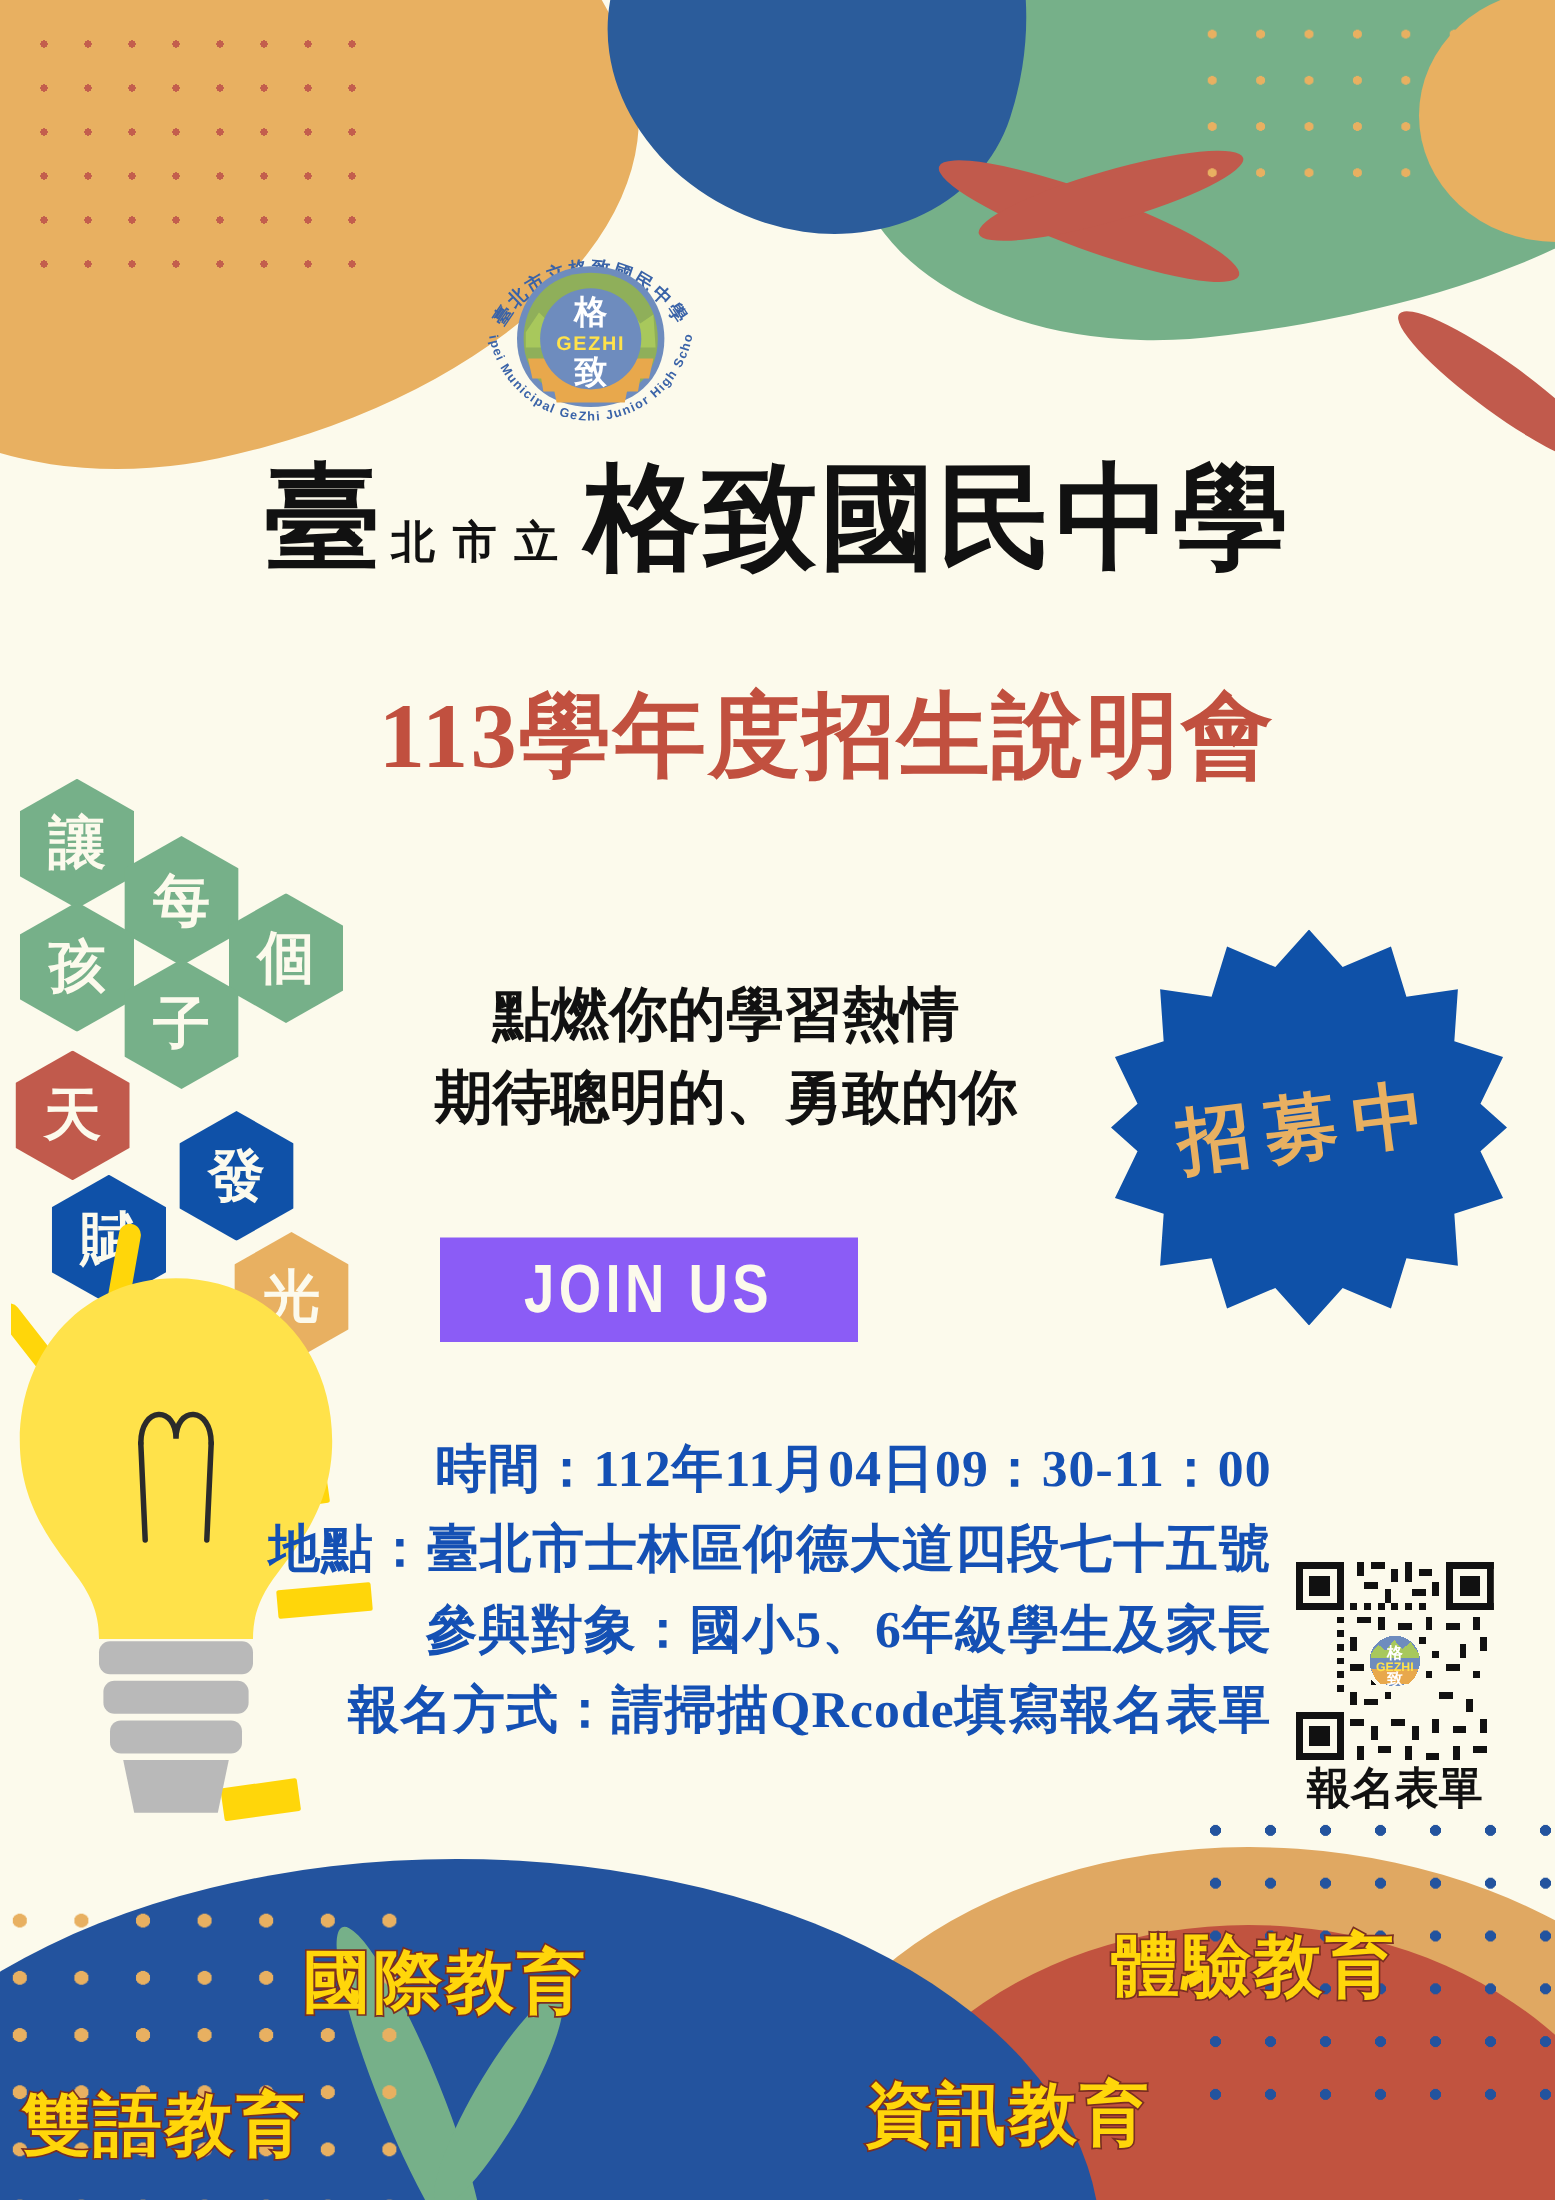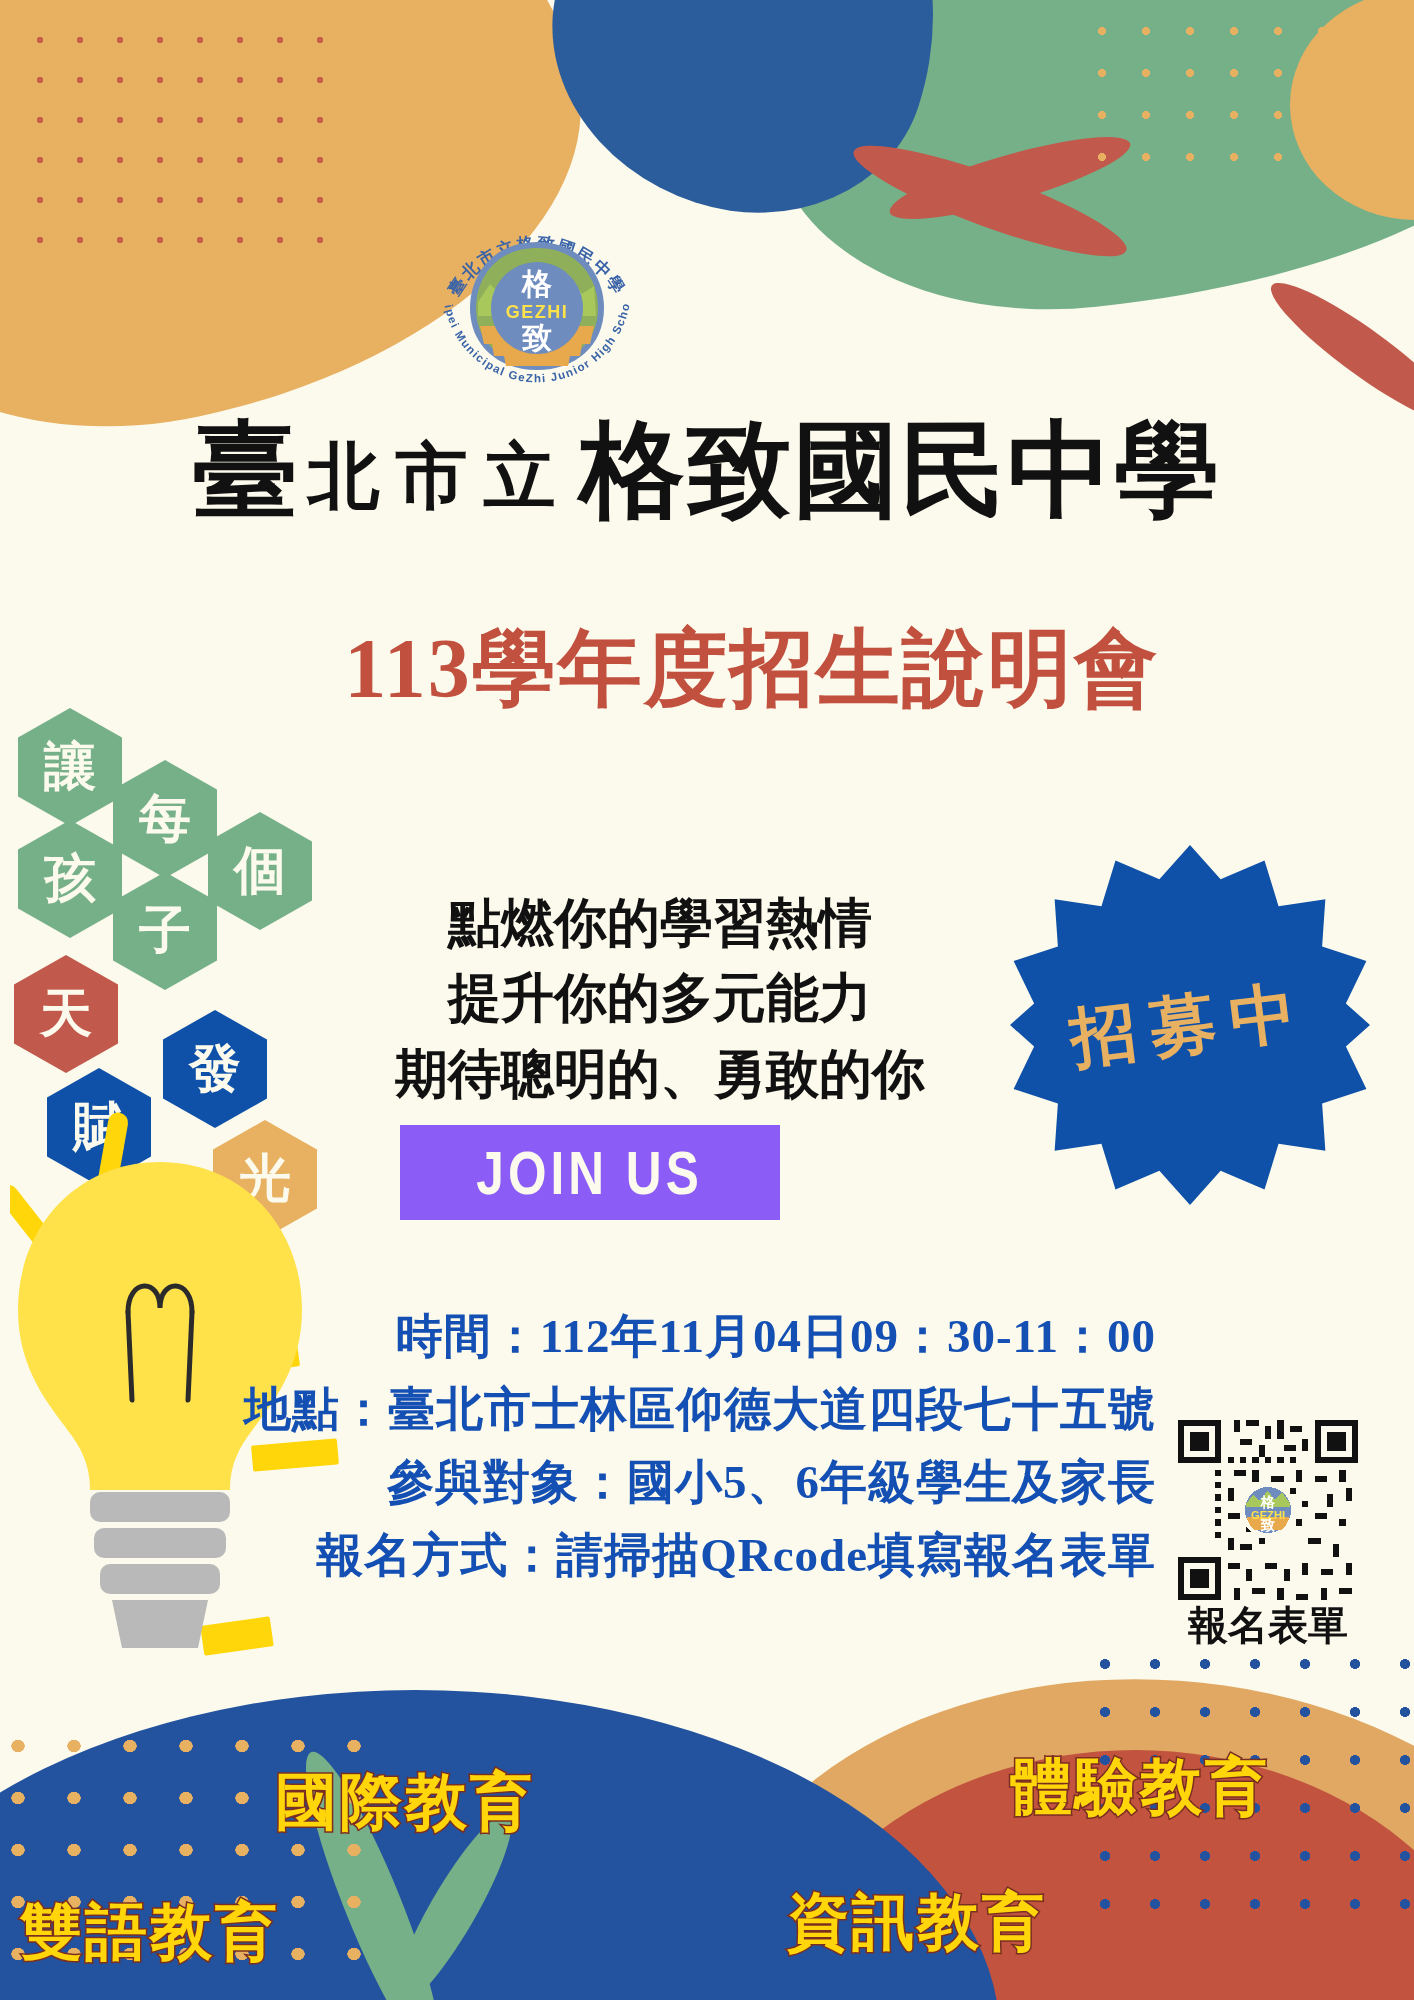--- a/index.html
+++ b/index.html
@@ -66,21 +66,21 @@
 
   
   #title-row{
     position:absolute;left:0;right:0;top:418px;
     display:flex;align-items:flex-end;justify-content:center;
     gap:0px;color:#111;font-weight:bold;
     font-family:"Liberation Serif","DejaVu Serif",serif;
     white-space:nowrap;
   }
   #title-row .big{font-size:105px;line-height:1;letter-spacing:2px;}
-  #title-row .small{font-size:72px;line-height:1;letter-spacing:16px;padding:0 8px 10px 8px;}
+  #title-row .small{font-size:40px;line-height:1;letter-spacing:16px;padding:0 8px 10px 8px;}
 
   #subtitle{
     position:absolute;left:0;right:0;top:612px;text-align:center;
     color:#C1503F;font-size:84px;font-weight:bold;letter-spacing:2px;
     font-family:"Liberation Serif","DejaVu Serif",serif;
     padding-left:90px;
   }
 
   
   .hex{
@@ -277,21 +277,20 @@
     </div>
   <div class="hex hx-blue" style="left:163px; top:1010px;">
       <span>發</span>
     </div>
   <div class="hex hx-orange" style="left:213px; top:1120px;">
       <span>光</span>
     </div>
 
   <div id="slogan">
     <div>點燃你的學習熱情</div>
-    <div>提升你的多元能力</div>
     <div>期待聰明的、勇敢的你</div>
   </div>
 
   <div id="joinus">
     <span>JOIN US</span>
   </div>
 
   <div id="star-badge">
     <div class="star"></div>
     <div class="txt">招募中</div>

